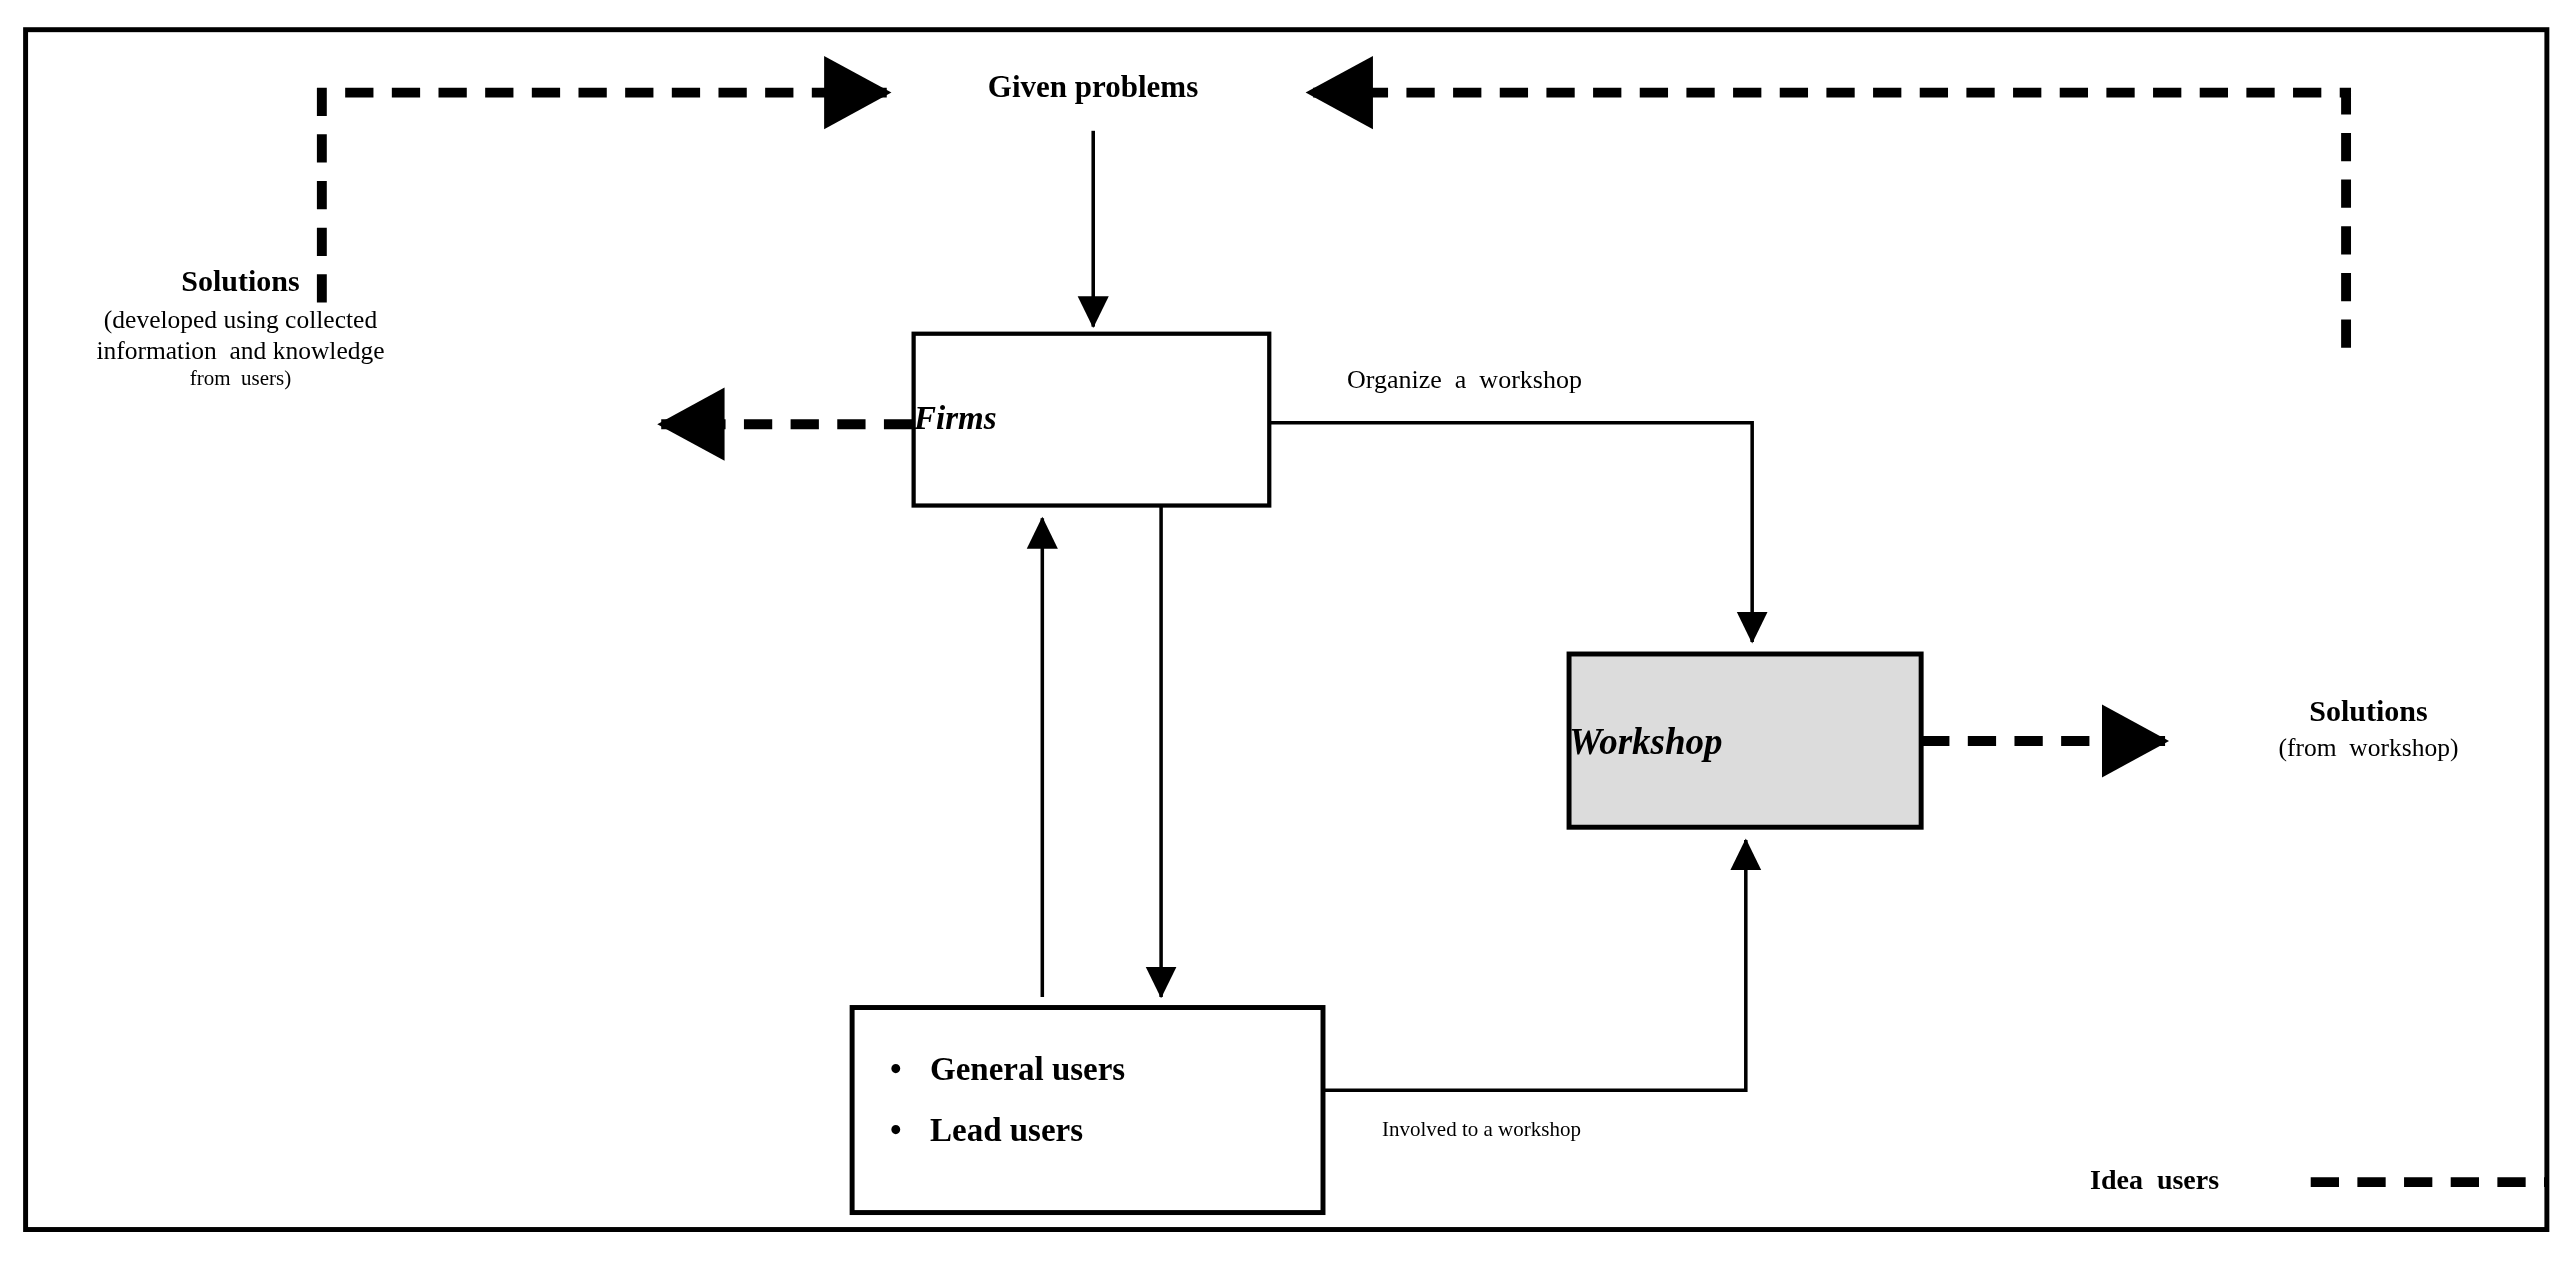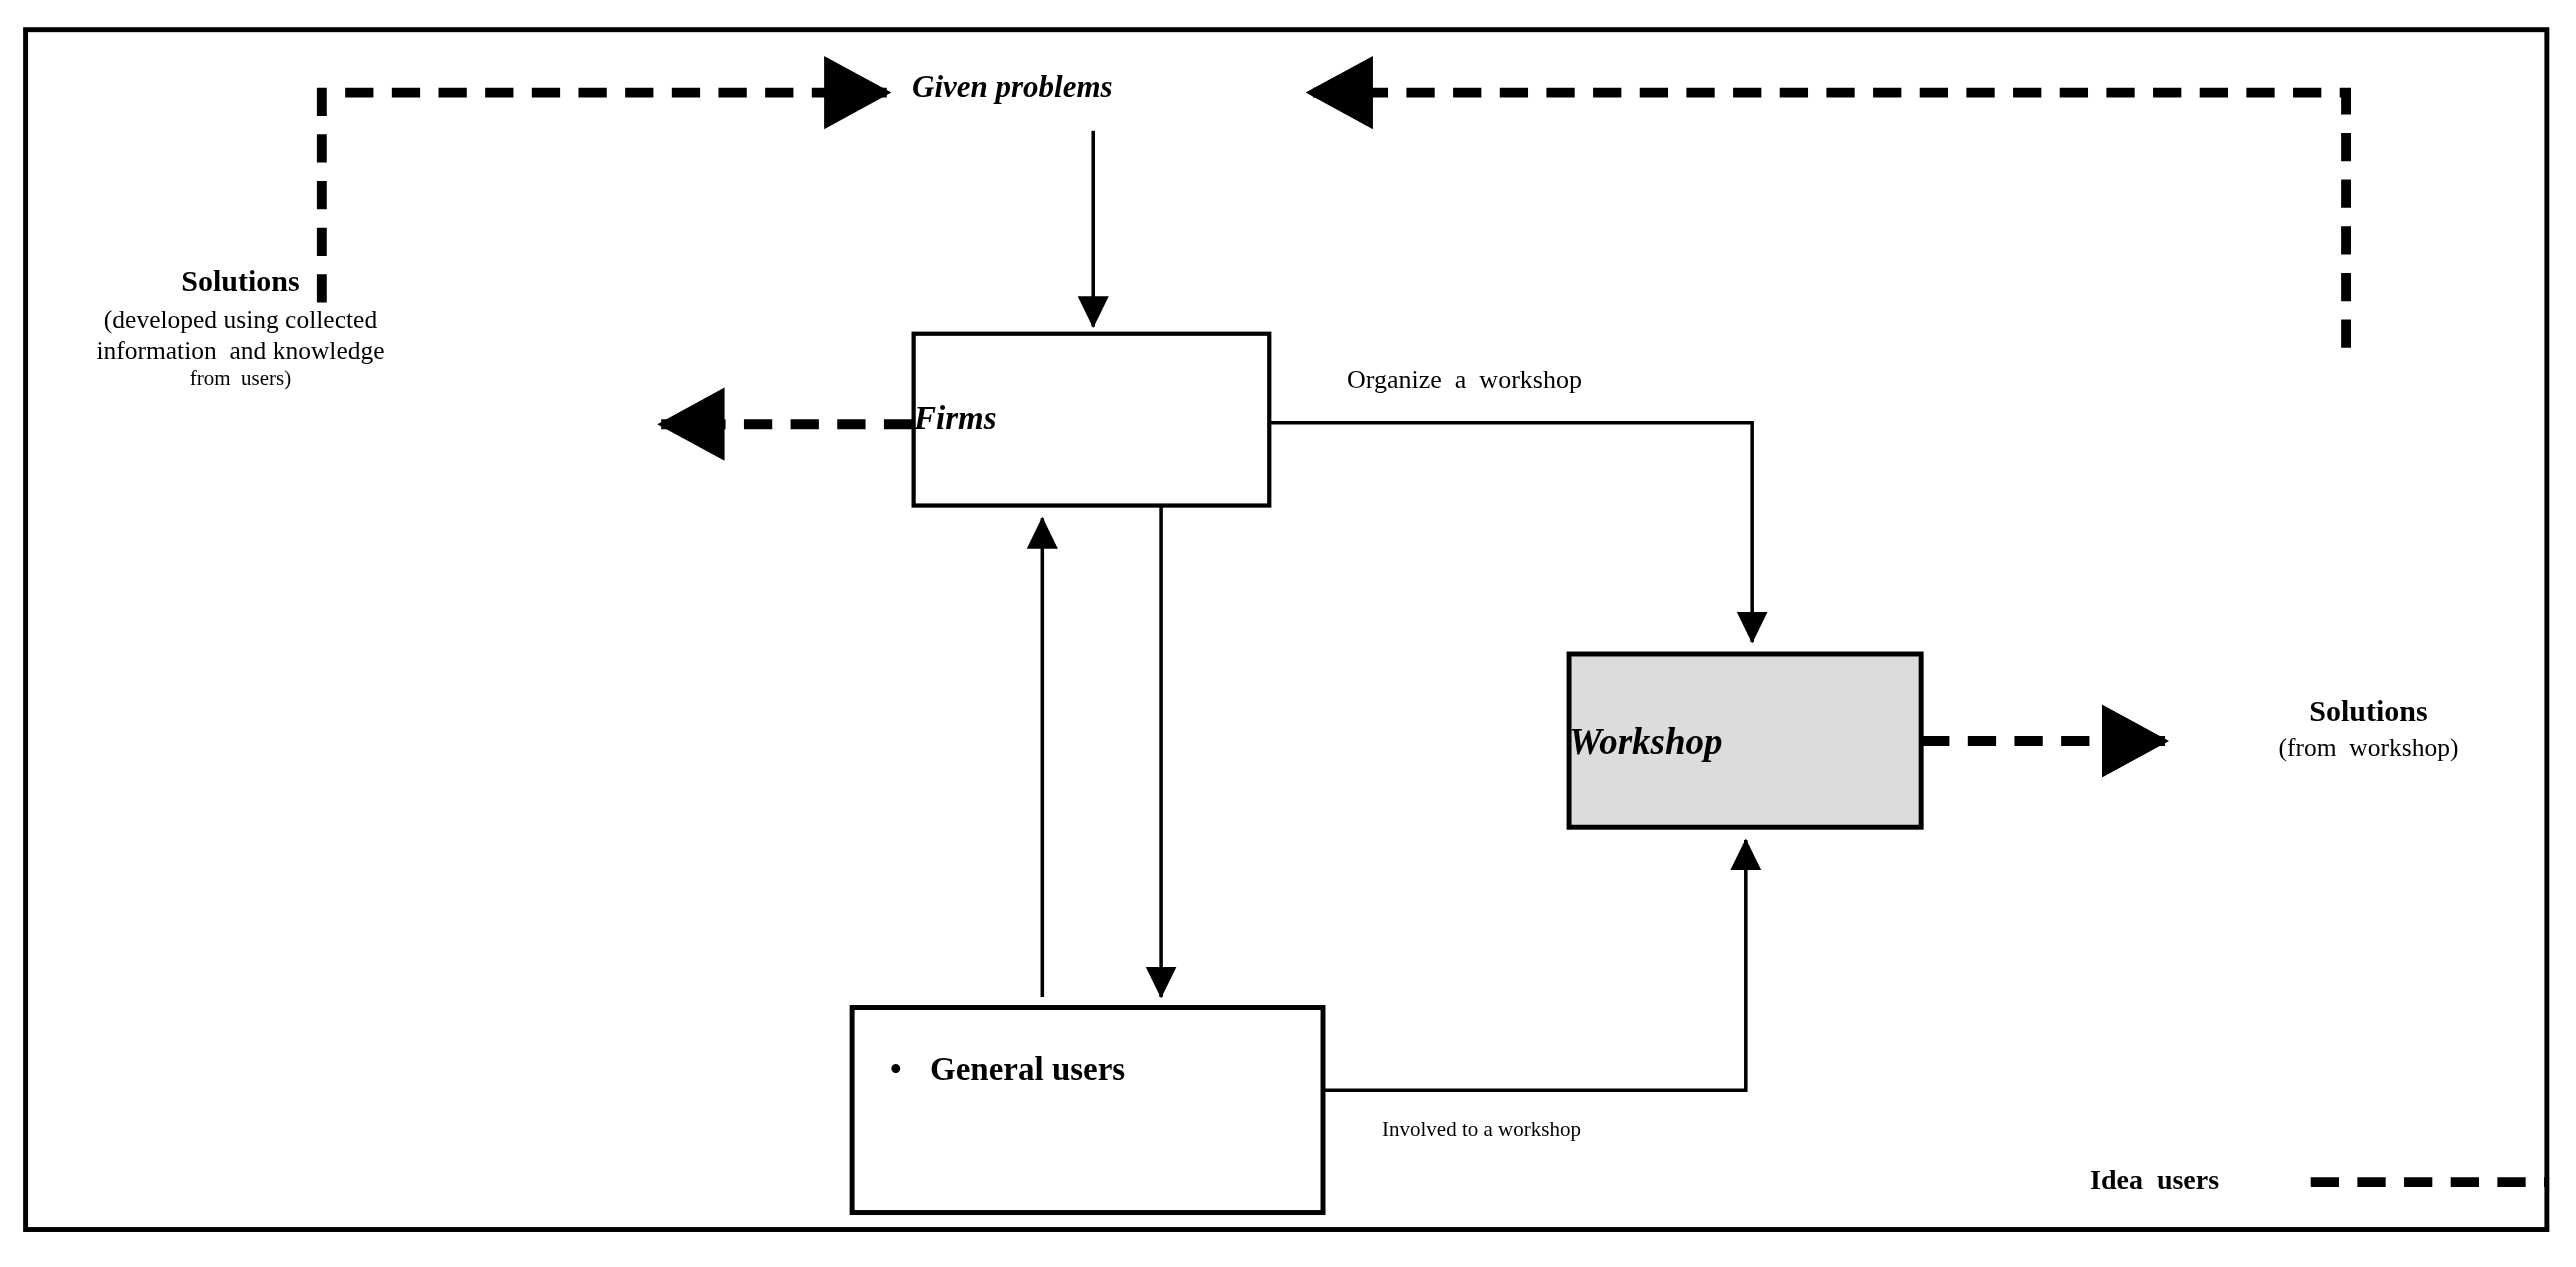--- a/index.html
+++ b/index.html
@@ -1,21 +1,21 @@
 <!DOCTYPE html>
 <html style="font-size:11.3px"><head>
 <meta charset="utf-8">
 <style>
   html,body{margin:0;padding:0;background:#ffffff;}
   body{width:2576px;height:1267px;position:relative;font-family:"Liberation Serif",serif;color:#000;}
   #stage{position:absolute;left:0;top:0;width:2576px;height:1267px;overflow:hidden;background:#fff;}
   svg.layer{position:absolute;left:0;top:0;width:2576px;height:1267px;}
   .lbl{position:absolute;font-family:"Liberation Serif",serif;color:#000;line-height:1.22;white-space:pre;}
   .b{font-weight:bold;}
-  .ctr{text-align:left;font-style:italic;}
+  .ctr{text-align:center;}
   .node-text{position:absolute;font-weight:bold;text-align:left;font-family:"Liberation Serif",serif;font-style:italic;}
   .bullets{position:absolute;font-family:"Liberation Serif",serif;}
   .bullets .row{display:block;white-space:nowrap;}
   .bullets .bullet{display:inline-block;width:18.4px;}
 </style>
 </head>
 <body>
 
 <div id="stage">
 
@@ -77,20 +77,23 @@
     <div class="lbl b" style="position:static;font-size:30px;">Solutions</div>
     <div class="lbl" style="position:static;font-size:25.5px;margin-top:2.8px;">(from  workshop)</div>
   </div>
 
 
 
   <div class="bullets" style="left:890px;top:1039px;font-size:33px;font-weight:bold;line-height:1.85;">
     <span class="row">
       <span class="bullet" style="width:40px;">•</span><span>General users</span>
     </span>
+    <span class="row">
+      <span class="bullet" style="width:40px;">•</span><span>Lead users</span>
+    </span>
   </div>
 
   <div class="lbl" style="left:1382px;top:1117px;font-size:21px;">Involved to a workshop</div>
 
   <div class="lbl b" style="left:2090px;top:1163px;font-size:28px;">Idea  users</div>
 
 </div>
 
 
 </body></html>

